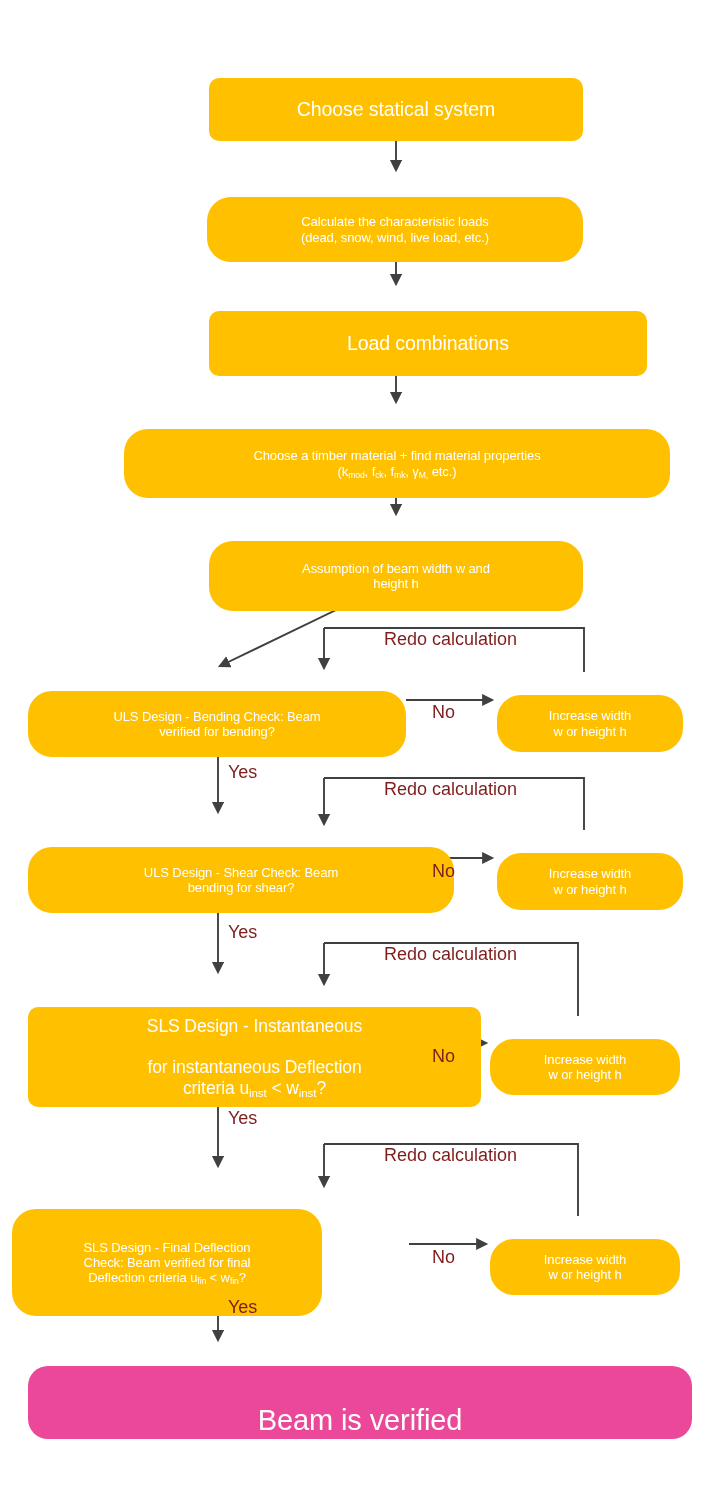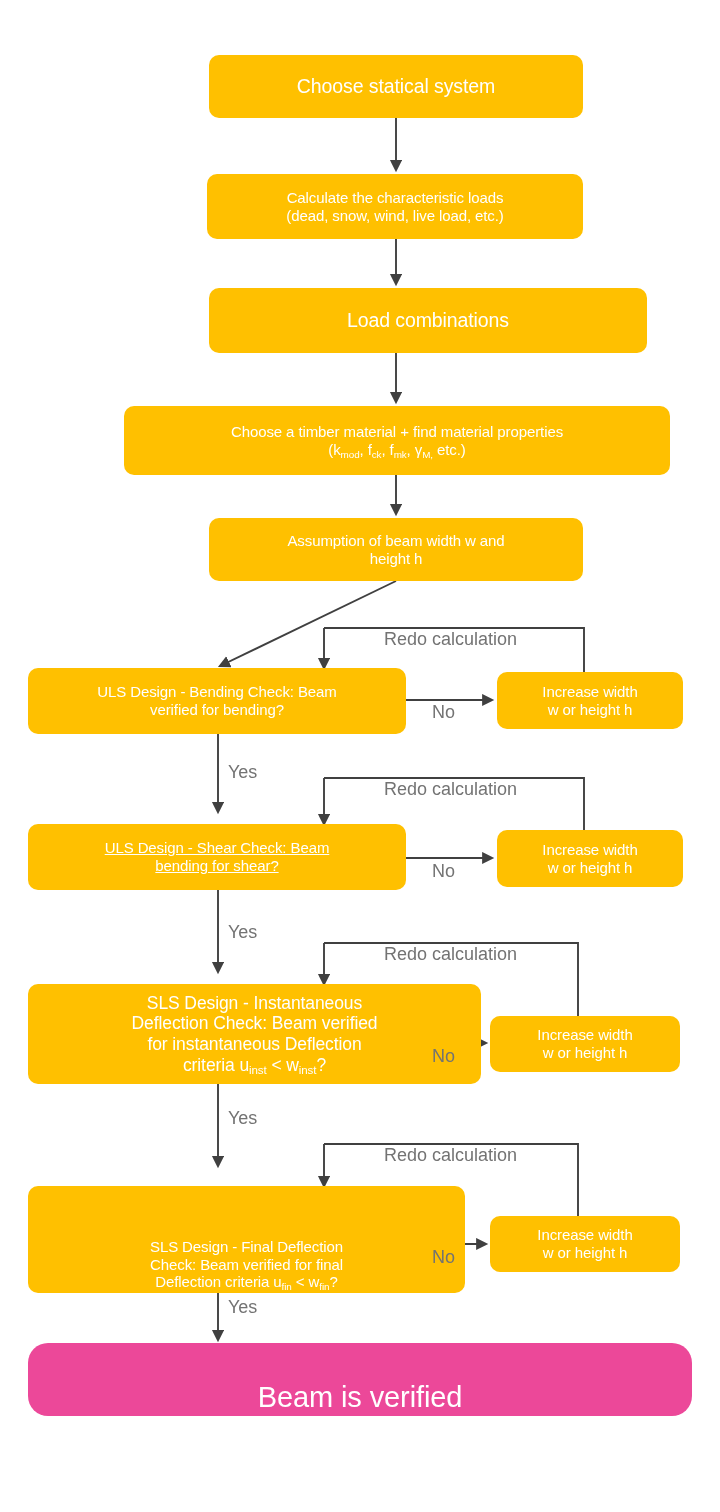--- a/index.html
+++ b/index.html
@@ -14,34 +14,35 @@
     position:absolute;
     box-sizing:border-box;
     display:flex;align-items:center;justify-content:center;
     text-align:center;
     color:#ffffff;
     border-radius:10px;
     background:#FFC000;
     line-height:1.18;
     padding:2px 8px;
     letter-spacing:-0.1px;
+    margin-top:23px;
   }
   .node.amber{background:#FFC000;}
   .node.terminal{background:#ec4899;border-radius:20px;align-items:flex-end;}
 
   .node .txt{display:block;width:100%;}
   .f17{font-size:17.5px;}
-  .f18{font-size:15px;}
+  .f18{font-size:13px;border-radius:24px;}
   .f19{font-size:19.5px;}
   .f28{font-size:29px;}
 
   sub{font-size:0.66em;vertical-align:-0.28em;line-height:0;}
 
   .edgelabel{
-    position:absolute;color:#737373;
+    position:absolute;color:#7f1d1d;
     font-size:18px;
     font-family:"Liberation Sans","DejaVu Sans",sans-serif;
     white-space:nowrap;
   }
 </style>
 </head>
 <body>
 
 <div id="canvas">
 
@@ -99,69 +100,69 @@
     <span class="txt">Load combinations</span>
   </div>
 
   <div class="node amber f18" style="left:124px;top:406px;width:546px;height:69px;">
     <span class="txt">
       <span>Choose a timber material + find material properties</span><br>
       <span><span>(k</span><sub>mod</sub><span>, f</span><sub>ck</sub><span>, f</span><sub>mk</sub><span>, γ</span><sub>M,</sub><span> etc.)</span></span>
     </span>
   </div>
 
-  <div class="node amber f18" style="left:209px;top:518px;width:374px;height:63px;">
+  <div class="node amber f18" style="left:209px;top:518px;width:374px;height:70px;">
     <span class="txt">
       <span>Assumption of beam width w and</span><br>
       <span>height h</span>
     </span>
   </div>
 
   <div class="node amber f18" style="left:28px;top:668px;width:378px;height:66px;">
     <span class="txt">
       <span>ULS Design - Bending Check: Beam</span><br>
       <span>verified for bending?</span>
     </span>
   </div>
   <div class="node amber f18" style="left:497px;top:672px;width:186px;height:57px;">
     <span class="txt">
       <span>Increase width</span><br>
       <span>w or height h</span>
     </span>
   </div>
 
-  <div class="node amber f18" style="left:28px;top:824px;width:378px;height:66px;text-decoration:underline;">
+  <div class="node amber f18" style="left:28px;top:824px;width:426px;height:66px;">
     <span class="txt">
       <span>ULS Design -  Shear Check: Beam</span><br>
       <span>bending for shear?</span>
     </span>
   </div>
   <div class="node amber f18" style="left:497px;top:830px;width:186px;height:57px;">
     <span class="txt">
       <span>Increase width</span><br>
       <span>w or height h</span>
     </span>
   </div>
 
   <div class="node amber f17" style="left:28px;top:984px;width:453px;height:100px;">
     <span class="txt">
       <span>SLS Design -  Instantaneous</span><br>
-      <span>Deflection Check: Beam verified</span><br>
+      <br>
       <span>for instantaneous Deflection</span><br>
       <span><span>criteria u</span><sub>inst</sub><span> &lt; w</span><sub>inst</sub><span>?</span></span>
     </span>
   </div>
   <div class="node amber f18" style="left:490px;top:1016px;width:190px;height:56px;">
     <span class="txt">
       <span>Increase width</span><br>
       <span>w or height h</span>
     </span>
   </div>
 
-  <div class="node amber f18" style="left:28px;top:1186px;width:437px;height:107px;align-items:flex-end;">
+  <div class="node amber f18" style="left:12px;top:1186px;width:310px;height:107px;">
     <span class="txt">
       <span>SLS Design -  Final Deflection</span><br>
       <span>Check: Beam verified for final</span><br>
       <span><span>Deflection criteria u</span><sub>fin</sub><span> &lt; w</span><sub>fin</sub><span>?</span></span>
     </span>
   </div>
   <div class="node amber f18" style="left:490px;top:1216px;width:190px;height:56px;">
     <span class="txt">
       <span>Increase width</span><br>
       <span>w or height h</span>

